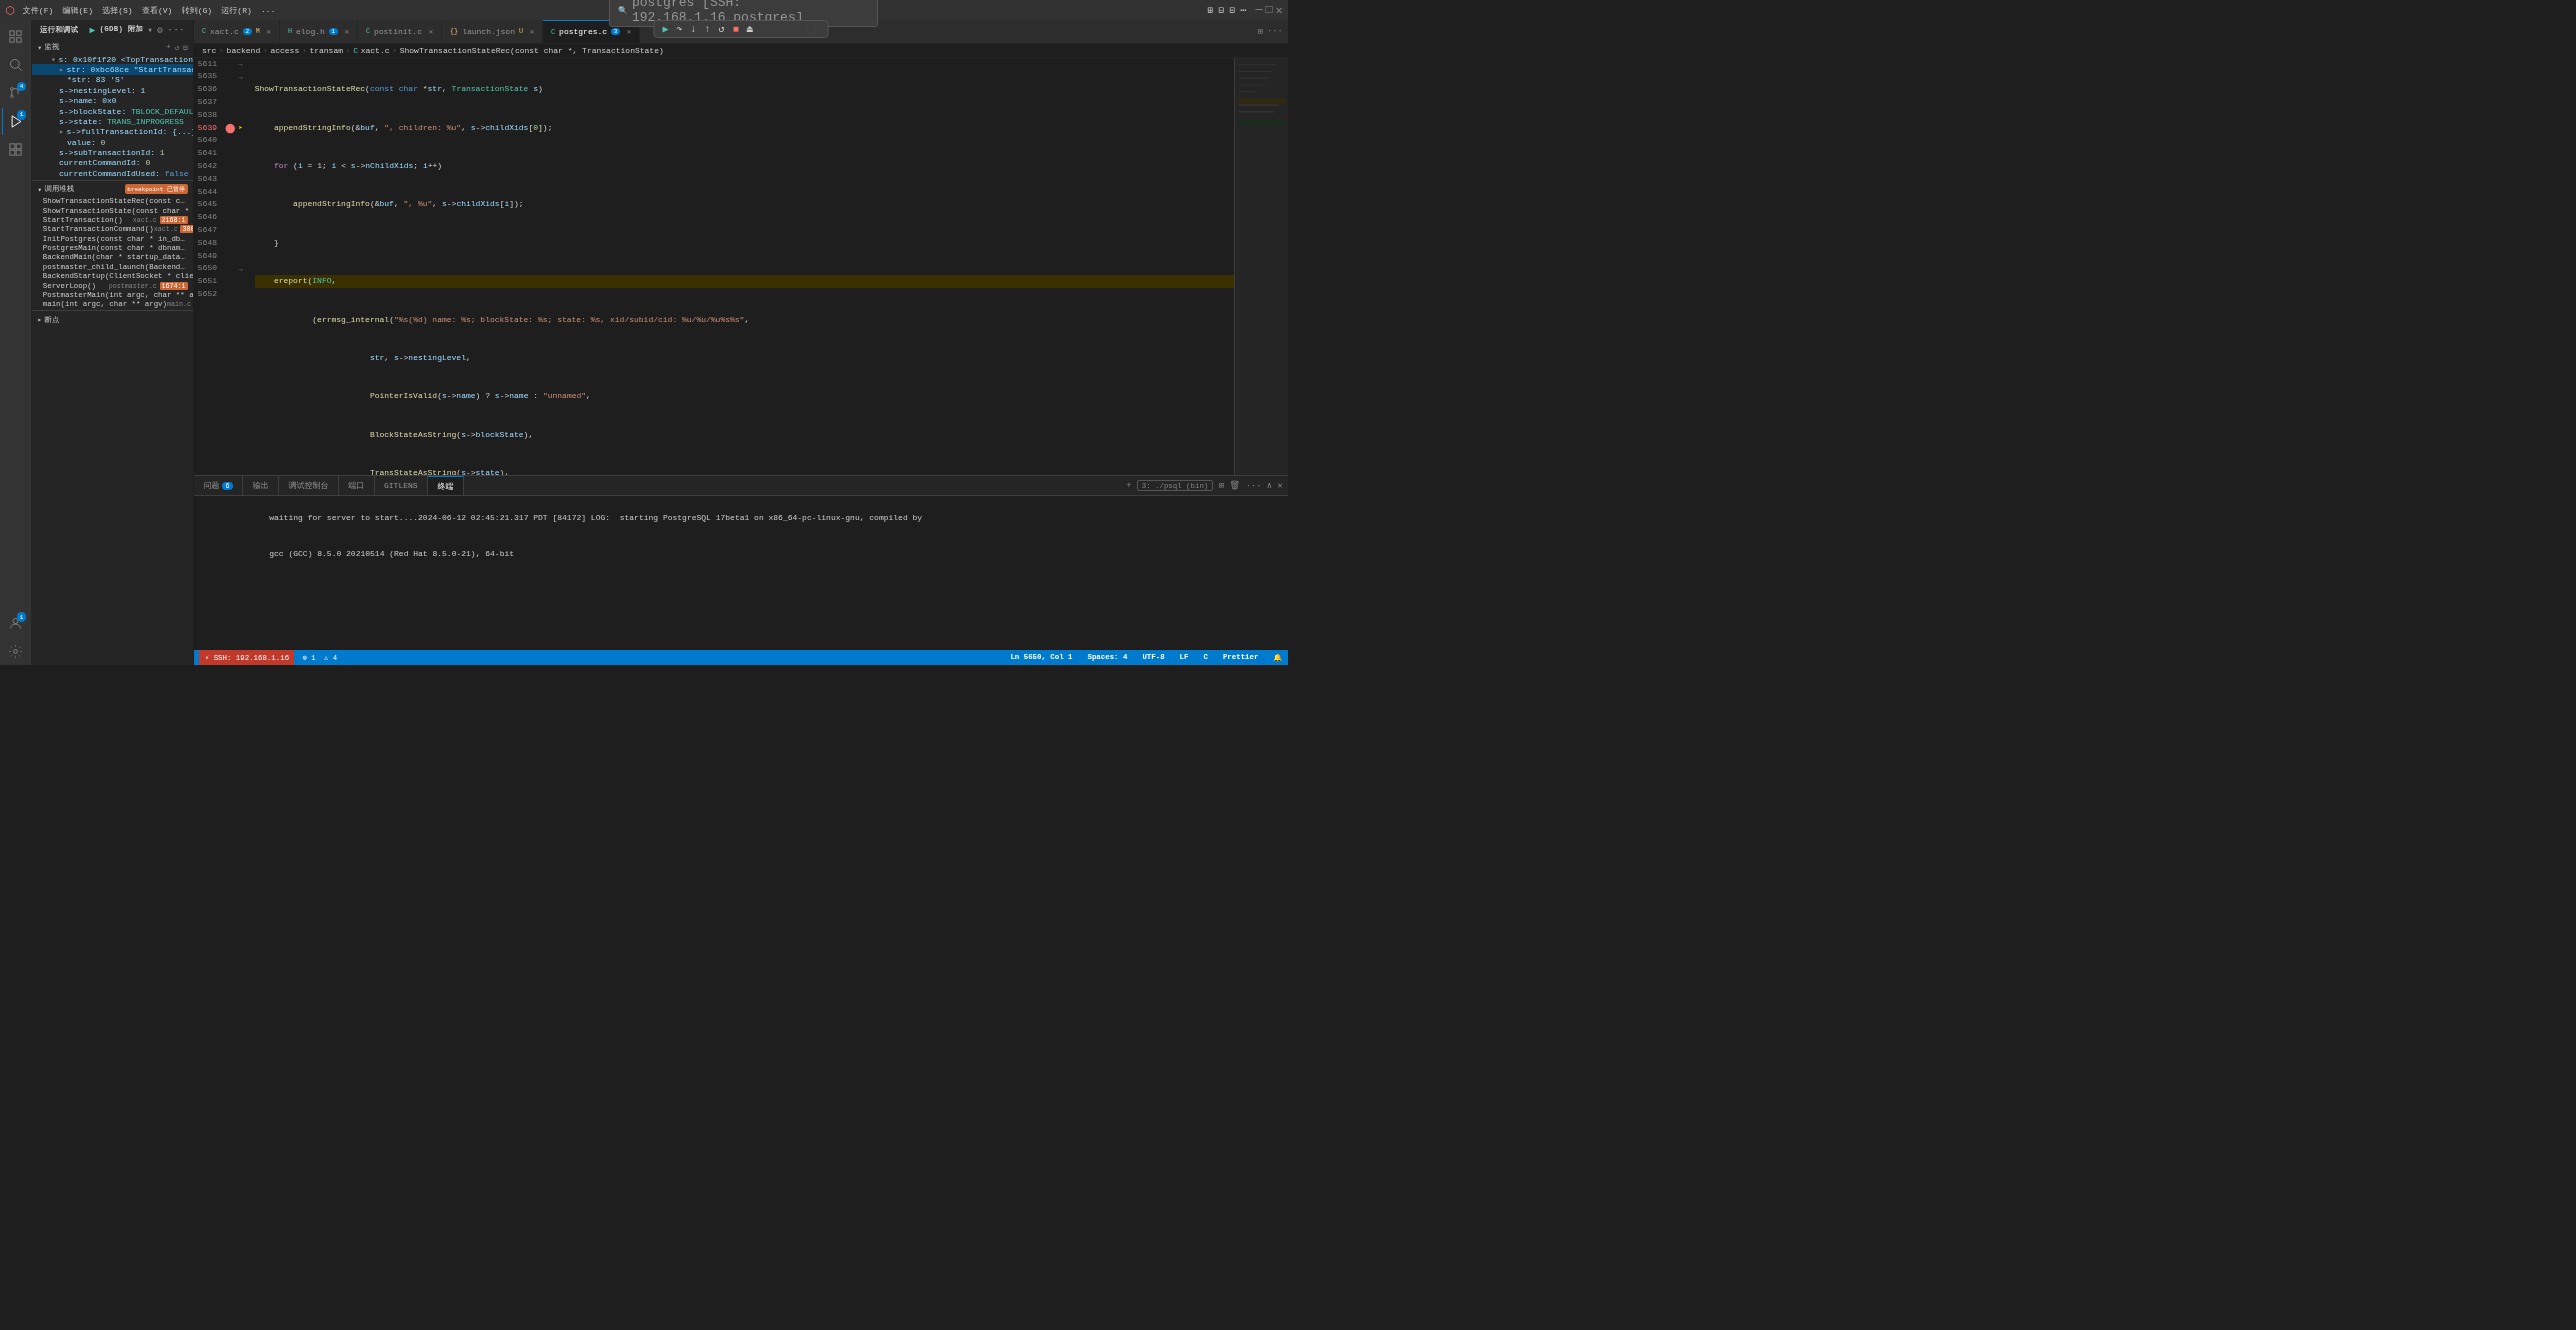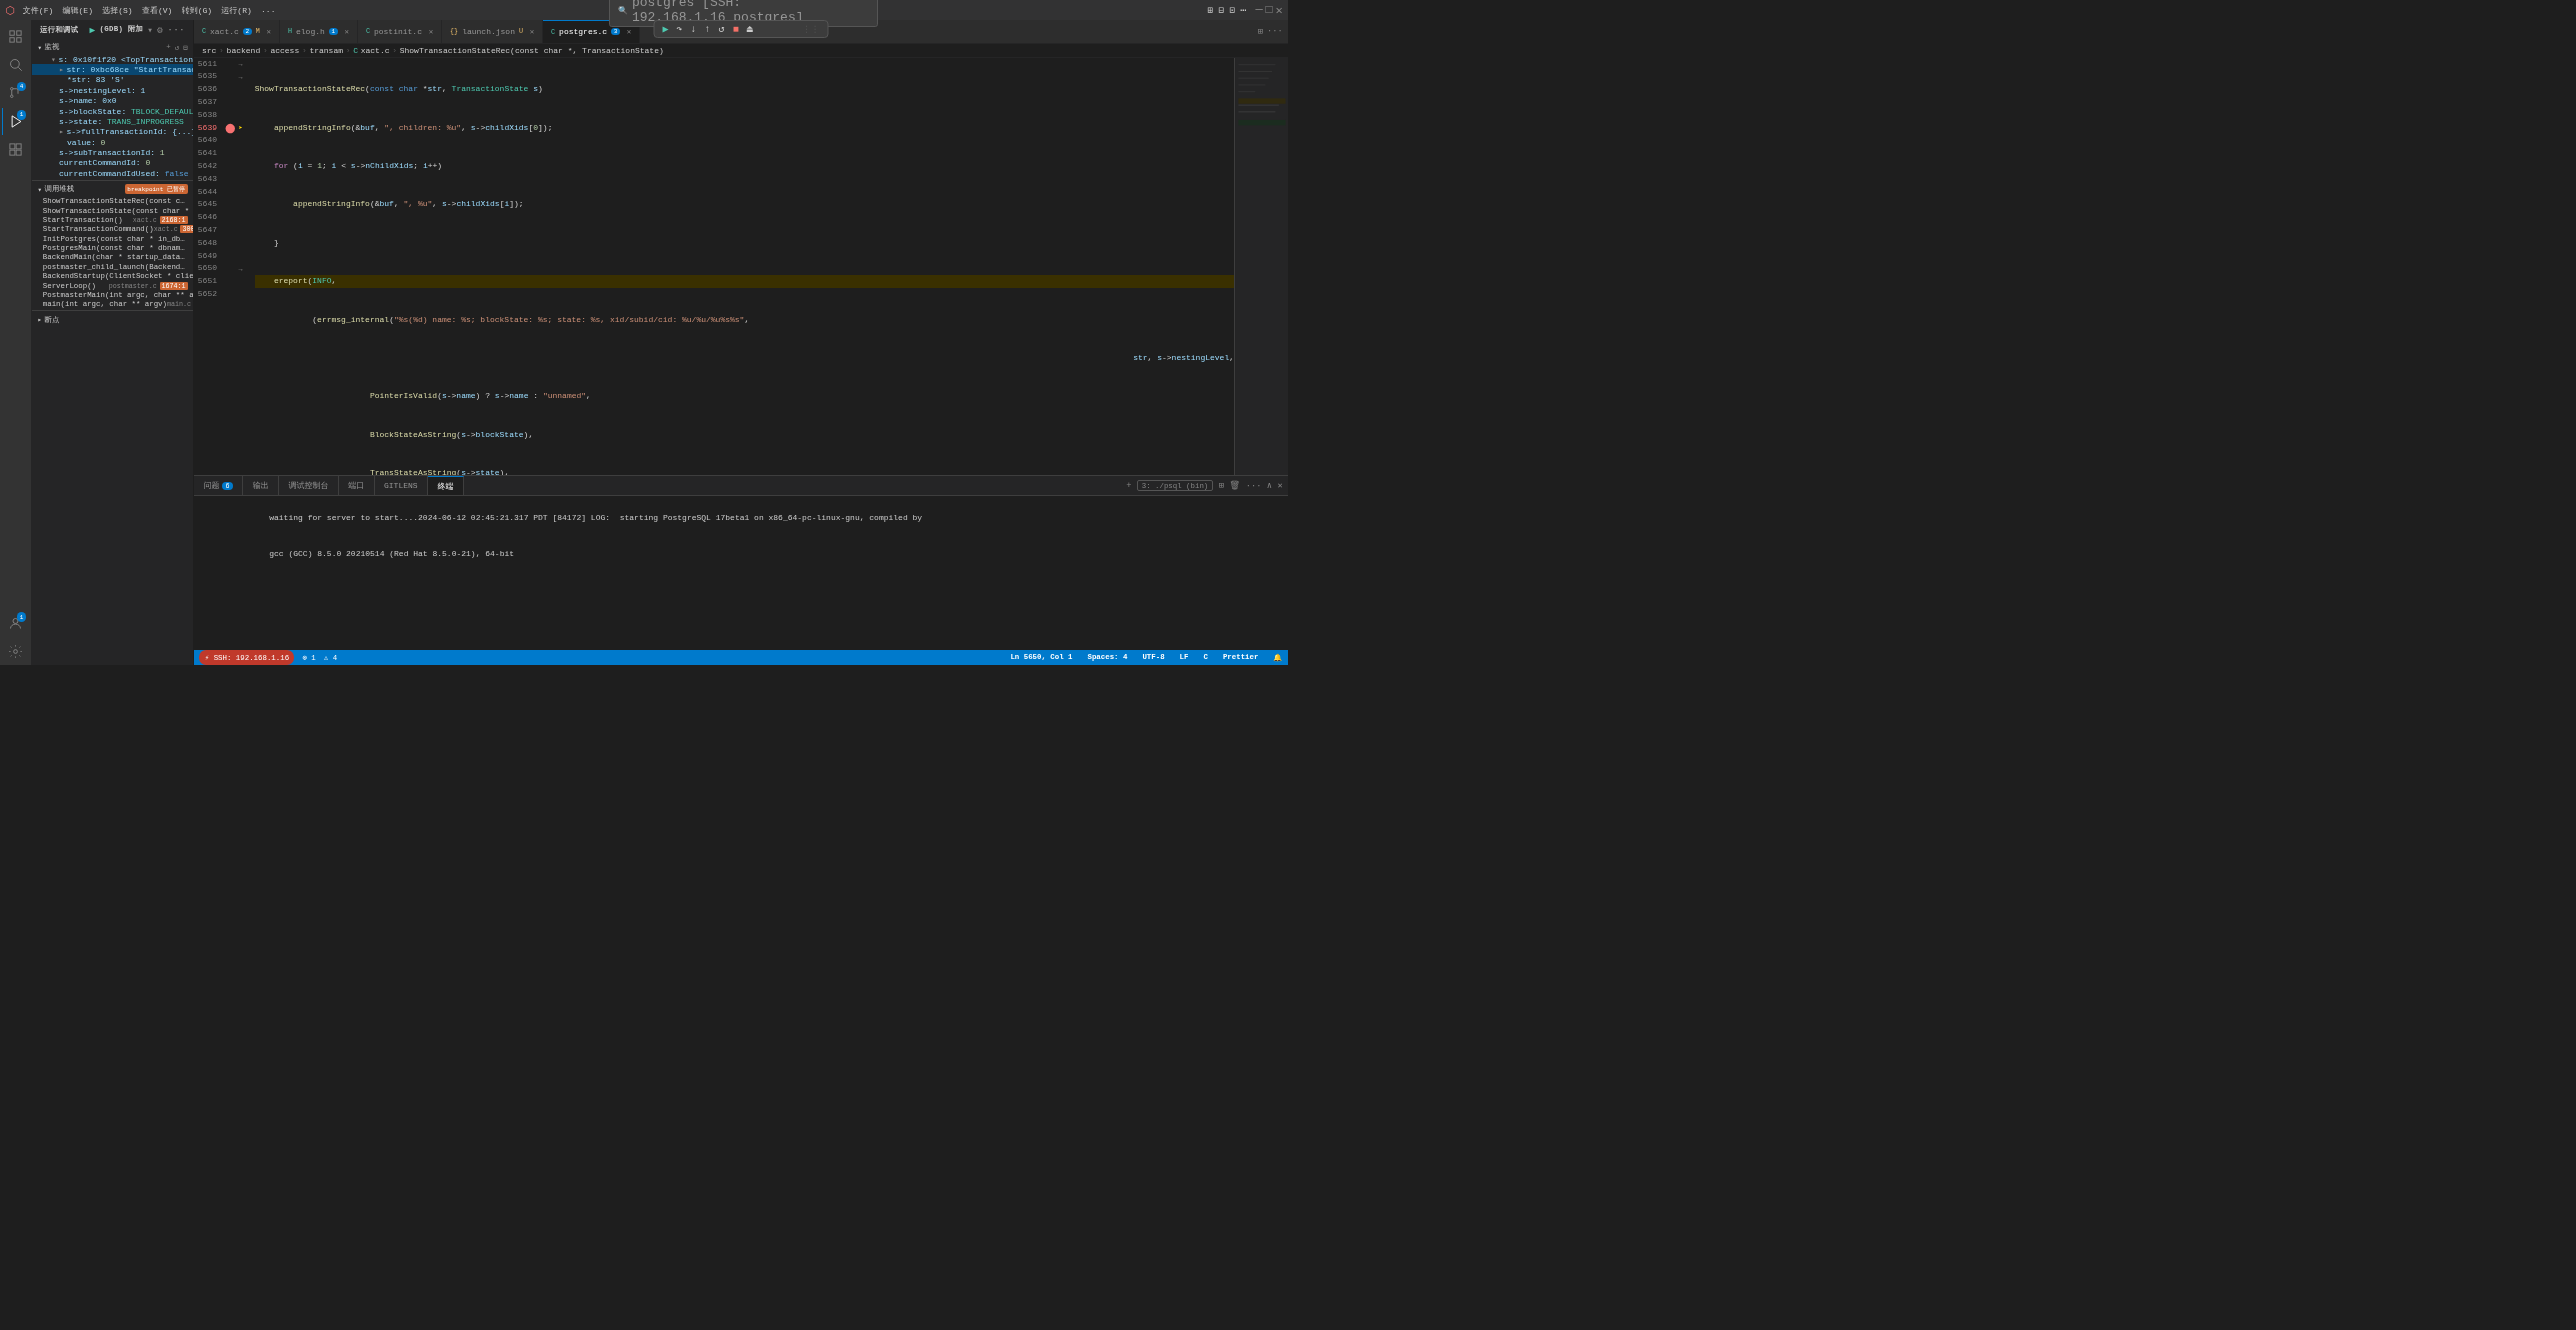--- a/index.html
+++ b/index.html
@@ -667,21 +667,21 @@
             </div>
 
             <div style="flex:1;padding-left:5.4px;overflow:auto;white-space:pre;font-size:8px;line-height:12.8px;">
               <div style="min-height:12.8px;"><span style="color:#dcdcaa;">ShowTransactionStateRec</span><span style="color:#d4d4d4;">(</span><span style="color:#569cd6;">const char</span> <span style="color:#d4d4d4;">*</span><span style="color:#9cdcfe;">str</span><span style="color:#d4d4d4;">,</span> <span style="color:#4ec9b0;">TransactionState</span> <span style="color:#9cdcfe;">s</span><span style="color:#d4d4d4;">)</span></div>
               <div style="min-height:12.8px;">    <span style="color:#dcdcaa;">appendStringInfo</span><span style="color:#d4d4d4;">(&amp;</span><span style="color:#9cdcfe;">buf</span><span style="color:#d4d4d4;">,</span> <span style="color:#ce9178;">", children: %u"</span><span style="color:#d4d4d4;">,</span> <span style="color:#9cdcfe;">s</span><span style="color:#d4d4d4;">-&gt;</span><span style="color:#9cdcfe;">childXids</span><span style="color:#d4d4d4;">[</span><span style="color:#b5cea8;">0</span><span style="color:#d4d4d4;">]);</span></div>
               <div style="min-height:12.8px;">    <span style="color:#c586c0;">for</span> <span style="color:#d4d4d4;">(</span><span style="color:#9cdcfe;">i</span> <span style="color:#d4d4d4;">=</span> <span style="color:#b5cea8;">1</span><span style="color:#d4d4d4;">;</span> <span style="color:#9cdcfe;">i</span> <span style="color:#d4d4d4;">&lt;</span> <span style="color:#9cdcfe;">s</span><span style="color:#d4d4d4;">-&gt;</span><span style="color:#9cdcfe;">nChildXids</span><span style="color:#d4d4d4;">;</span> <span style="color:#9cdcfe;">i</span><span style="color:#d4d4d4;">++)</span></div>
               <div style="min-height:12.8px;">        <span style="color:#dcdcaa;">appendStringInfo</span><span style="color:#d4d4d4;">(&amp;</span><span style="color:#9cdcfe;">buf</span><span style="color:#d4d4d4;">,</span> <span style="color:#ce9178;">", %u"</span><span style="color:#d4d4d4;">,</span> <span style="color:#9cdcfe;">s</span><span style="color:#d4d4d4;">-&gt;</span><span style="color:#9cdcfe;">childXids</span><span style="color:#d4d4d4;">[</span><span style="color:#9cdcfe;">i</span><span style="color:#d4d4d4;">]);</span></div>
               <div style="min-height:12.8px;">    <span style="color:#d4d4d4;">}</span></div>
               <div style="min-height:12.8px;background:#3a3000;">    <span style="color:#dcdcaa;">ereport</span><span style="color:#d4d4d4;">(</span><span style="color:#4ec9b0;">INFO</span><span style="color:#d4d4d4;">,</span></div>
               <div style="min-height:12.8px;">            <span style="color:#d4d4d4;">(</span><span style="color:#dcdcaa;">errmsg_internal</span><span style="color:#d4d4d4;">(</span><span style="color:#ce9178;">"%s(%d) name: %s; blockState: %s; state: %s, xid/subid/cid: %u/%u/%u%s%s"</span><span style="color:#d4d4d4;">,</span></div>
-              <div style="min-height:12.8px;text-align:right;">                        <span style="color:#9cdcfe;">str</span><span style="color:#d4d4d4;">,</span> <span style="color:#9cdcfe;">s</span><span style="color:#d4d4d4;">-&gt;</span><span style="color:#9cdcfe;">nestingLevel</span><span style="color:#d4d4d4;">,</span></div>
+              <div style="min-height:12.8px;">                        <span style="color:#9cdcfe;">str</span><span style="color:#d4d4d4;">,</span> <span style="color:#9cdcfe;">s</span><span style="color:#d4d4d4;">-&gt;</span><span style="color:#9cdcfe;">nestingLevel</span><span style="color:#d4d4d4;">,</span></div>
               <div style="min-height:12.8px;">                        <span style="color:#dcdcaa;">PointerIsValid</span><span style="color:#d4d4d4;">(</span><span style="color:#9cdcfe;">s</span><span style="color:#d4d4d4;">-&gt;</span><span style="color:#9cdcfe;">name</span><span style="color:#d4d4d4;">)</span> <span style="color:#d4d4d4;">?</span> <span style="color:#9cdcfe;">s</span><span style="color:#d4d4d4;">-&gt;</span><span style="color:#9cdcfe;">name</span> <span style="color:#d4d4d4;">:</span> <span style="color:#ce9178;">"unnamed"</span><span style="color:#d4d4d4;">,</span></div>
               <div style="min-height:12.8px;">                        <span style="color:#dcdcaa;">BlockStateAsString</span><span style="color:#d4d4d4;">(</span><span style="color:#9cdcfe;">s</span><span style="color:#d4d4d4;">-&gt;</span><span style="color:#9cdcfe;">blockState</span><span style="color:#d4d4d4;">),</span></div>
               <div style="min-height:12.8px;">                        <span style="color:#dcdcaa;">TransStateAsString</span><span style="color:#d4d4d4;">(</span><span style="color:#9cdcfe;">s</span><span style="color:#d4d4d4;">-&gt;</span><span style="color:#9cdcfe;">state</span><span style="color:#d4d4d4;">),</span></div>
               
               
               
               
               
               
               
@@ -750,21 +750,21 @@
             </div>
             <div class="terminal-line">
               
             </div>
 
           </div>
         </div>
       </div>
 
       <div class="status-bar">
-        <span style="background:#c0392b;padding:0 5.4px;height:100%;display:flex;align-items:center;border-radius:7px;">⚡ SSH: 192.168.1.16</span>
+        <span style="background:#c0392b;padding:0 5.4px;height:100%;display:flex;align-items:center;">⚡ SSH: 192.168.1.16</span>
         <span>⊗ 1</span>
         <span>⚠ 4</span>
         <div class="right">
           <span>Ln 5650, Col 1</span>
           <span>Spaces: 4</span>
           <span>UTF-8</span>
           <span>LF</span>
           <span>C</span>
           <span>Prettier</span>
           <span>🔔</span>

